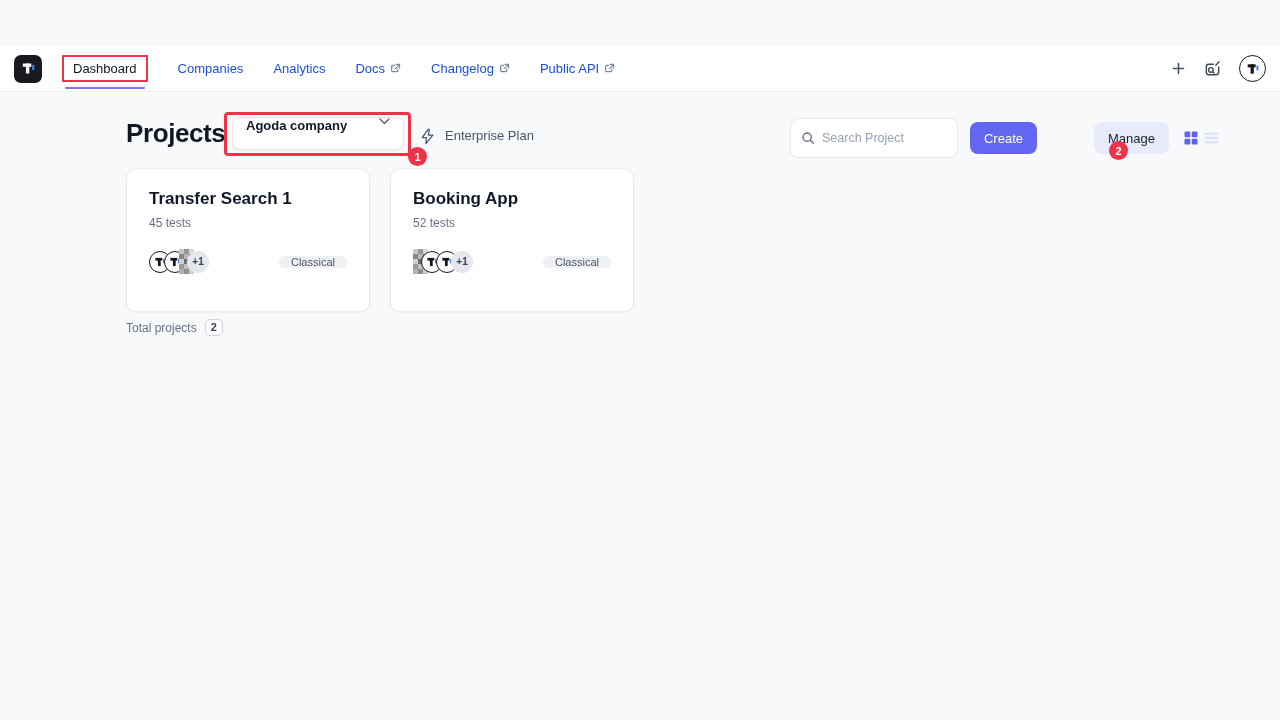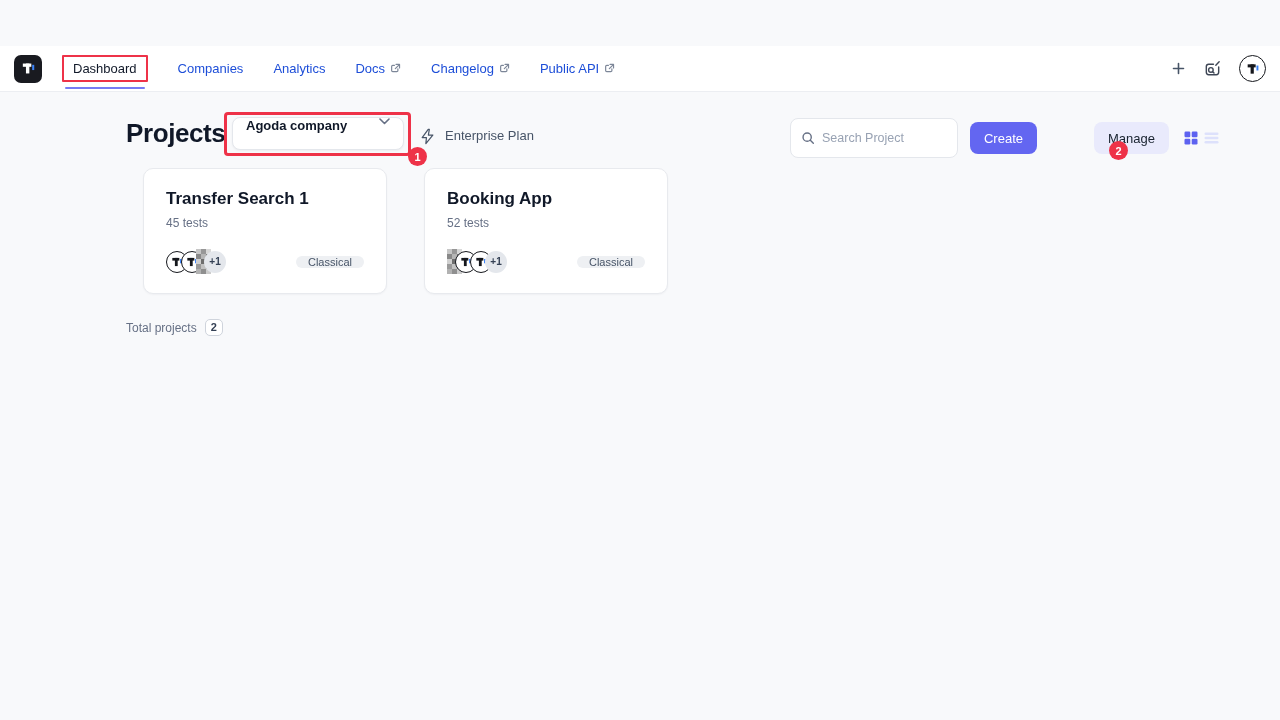--- a/index.html
+++ b/index.html
@@ -101,24 +101,23 @@
     background:var(--red); color:#fff; font-size:11px; font-weight:700;
     display:flex; align-items:center; justify-content:center; z-index:6;
     pointer-events:none;
   }
   .annot-badge.one{ left:408px; top:55px; }
   .annot-badge.two{ left:1109px; top:49px; }
 
   
   .cards{ position:absolute; left:126px; top:76px; display:flex; gap:20px; }
   .card{
-    width:244px; height:126px; background:#fff; border:1px solid #e8eaee;
+    width:244px; height:144px; background:#fff; border:1px solid #e8eaee;
     border-radius:10px; padding:20px 22px; box-shadow:0 1px 2px rgba(16,24,40,.04);
     cursor:pointer;
-    margin-left:17px;
   }
   .card-title{ font-size:17px; font-weight:600; color:var(--dark); }
   .card-tests{ font-size:12px; color:var(--gray); margin-top:7px; }
   .card-footer{ margin-top:19px; display:flex; justify-content:space-between; align-items:center; }
   .avatar-stack{ display:flex; align-items:center; }
   .avatar{
     width:22px; height:22px; border-radius:50%; background:#fff;
     border:1.5px solid #16181d; display:flex; align-items:center; justify-content:center;
     position:relative; flex:none;
   }

